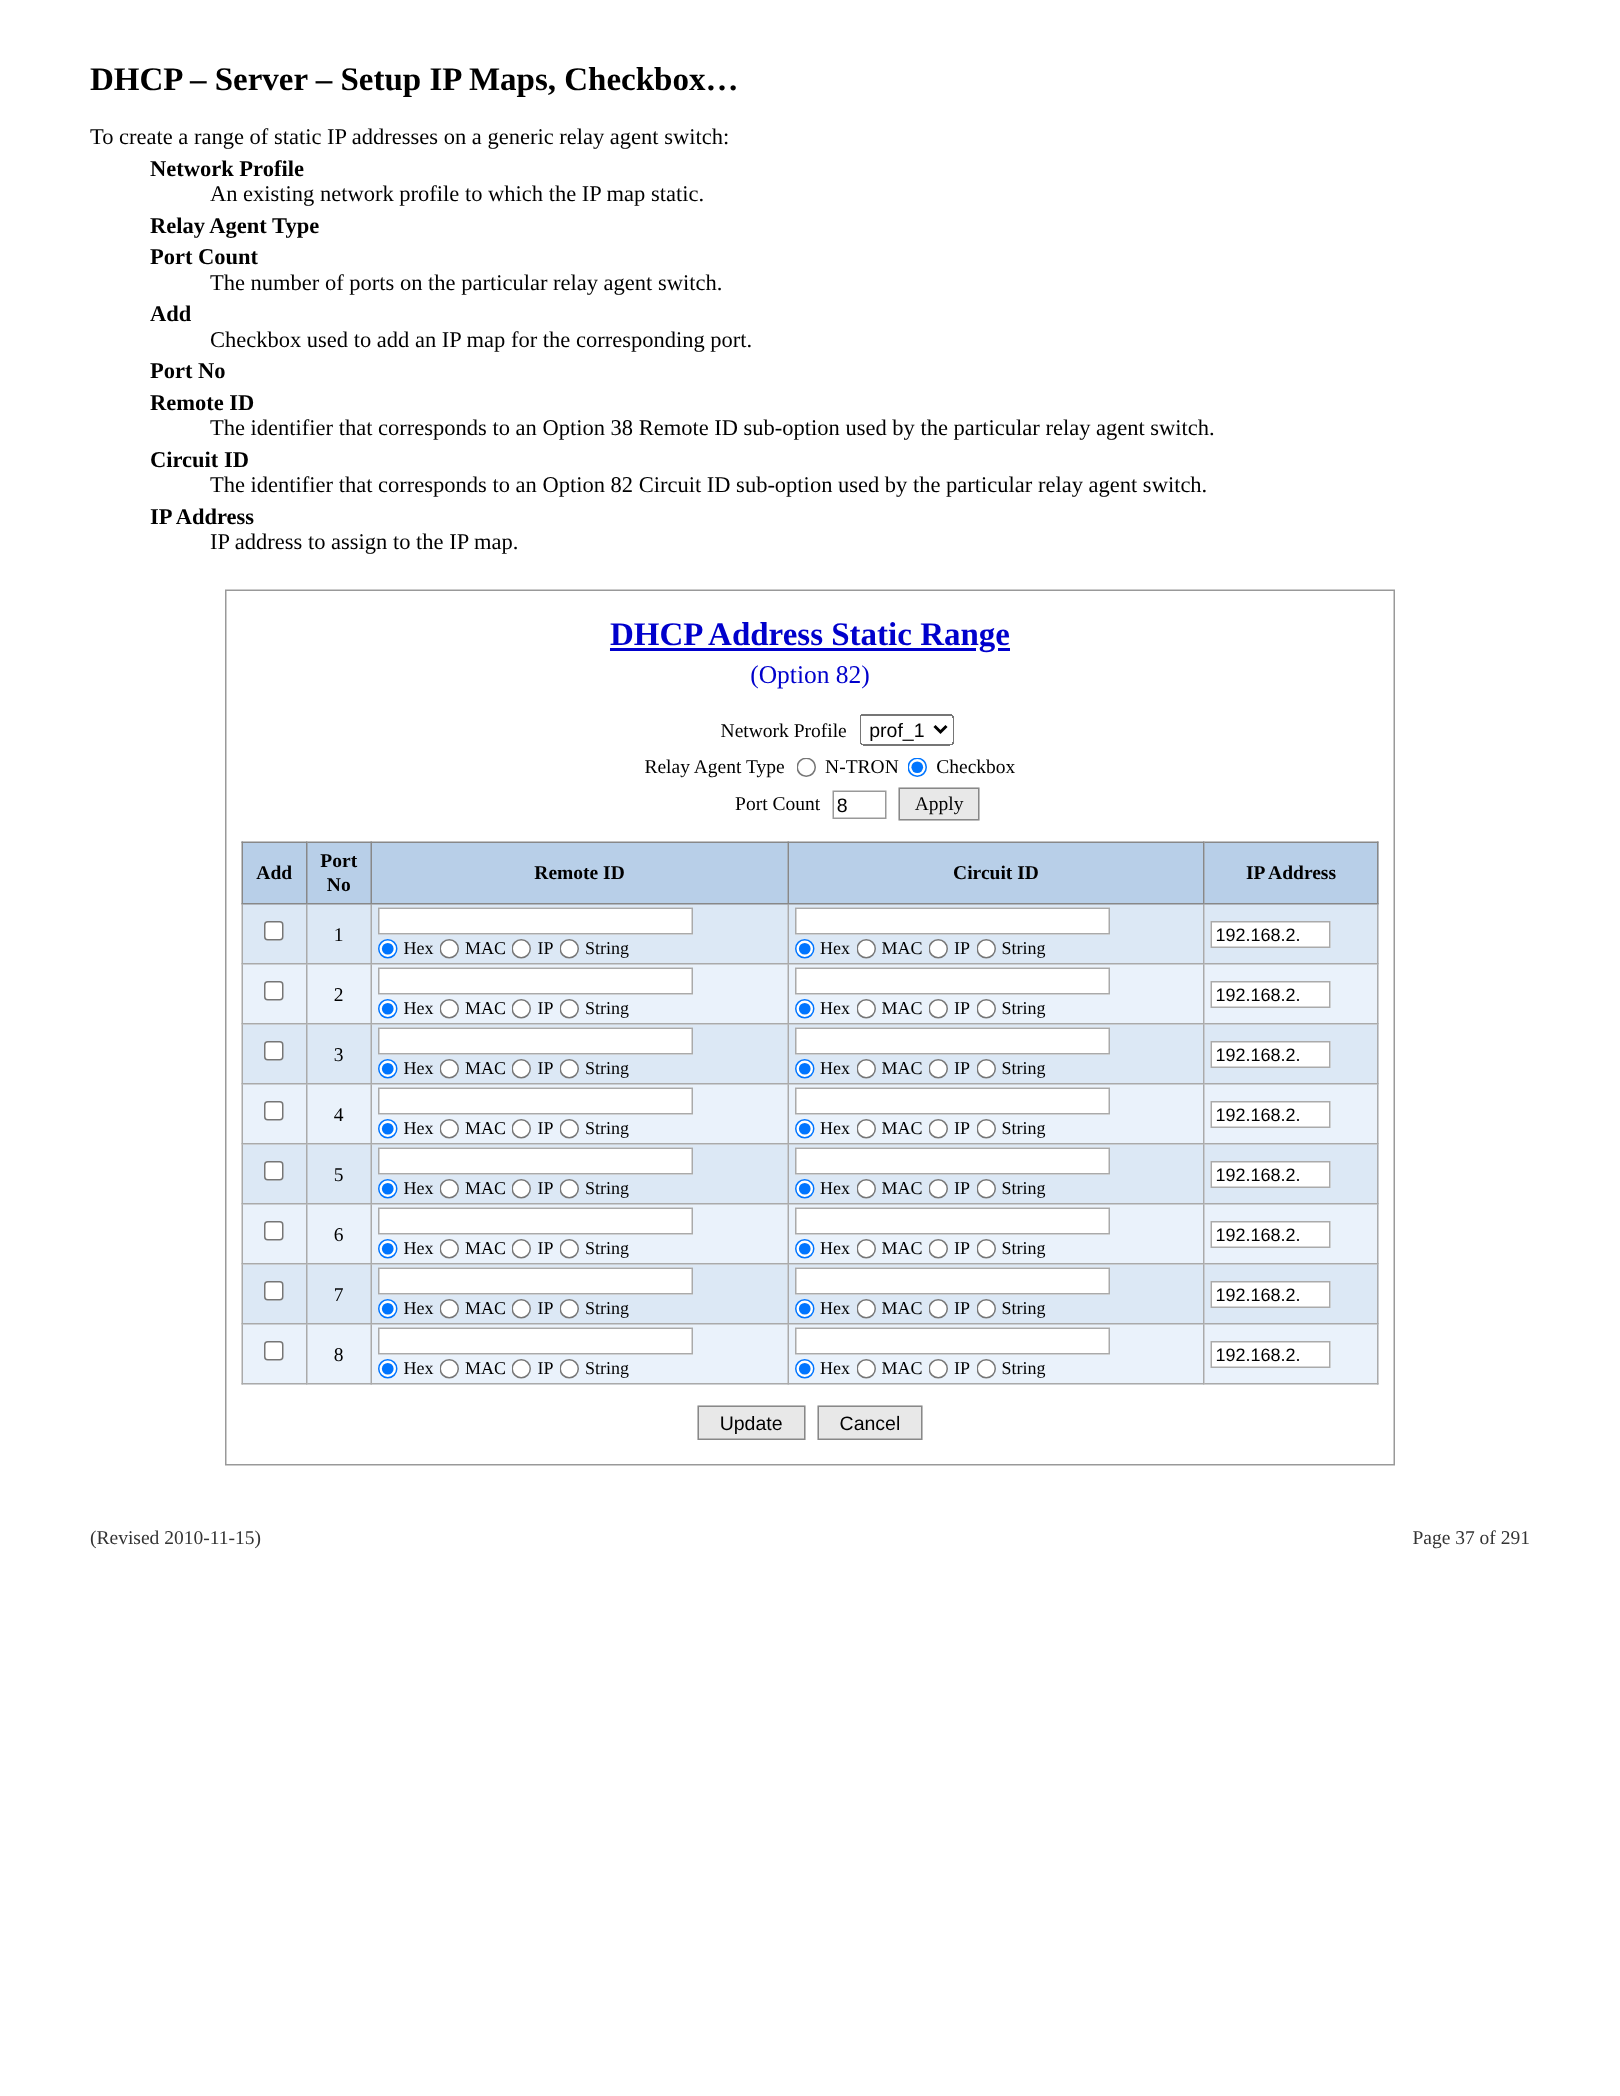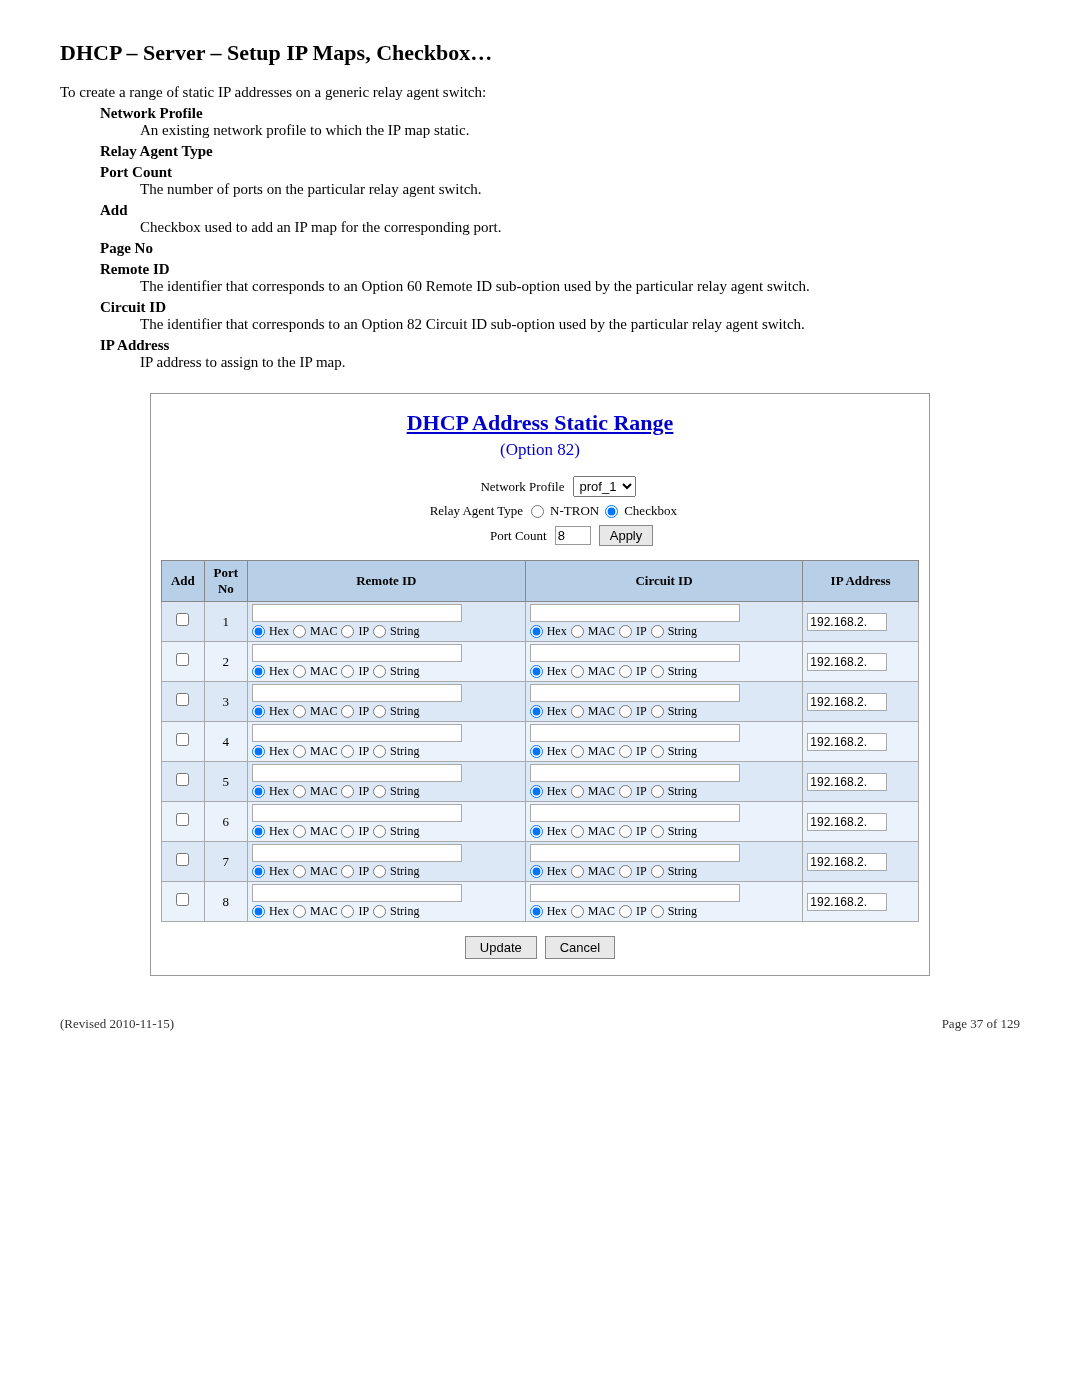--- a/index.html
+++ b/index.html
@@ -88,20 +88,21 @@
       font-size: 13px;
       padding: 1px 2px;
       border: 1px solid #999;
     }
     .apply-btn {
       font-size: 13px;
       padding: 2px 10px;
       background: #e8e8e8;
       border: 1px solid #888;
       cursor: pointer;
+      font-family: Liberation Serif, serif;
     }
 
     
     .data-table {
       width: 100%;
       border-collapse: collapse;
       font-size: 13px;
       margin-top: 6px;
     }
     .data-table th {
@@ -197,22 +198,22 @@
 
 <h1 class="page-title">DHCP – Server – Setup IP Maps, Checkbox…</h1>
 
 <p class="intro-text">To create a range of static IP addresses on a generic relay agent switch:</p>
 
 <div id="field-sections">
     <div class="field-section"><span class="field-name">Network Profile</span><div class="field-desc">An existing network profile to which the IP map static.</div></div>
     <div class="field-section"><span class="field-name">Relay Agent Type</span></div>
     <div class="field-section"><span class="field-name">Port Count</span><div class="field-desc">The number of ports on the particular relay agent switch.</div></div>
     <div class="field-section"><span class="field-name">Add</span><div class="field-desc">Checkbox used to add an IP map for the corresponding port.</div></div>
-    <div class="field-section"><span class="field-name">Page No</span></div>
-    <div class="field-section"><span class="field-name">Remote ID</span><div class="field-desc">The identifier that corresponds to an Option 60 Remote ID sub-option used by the particular relay agent switch.</div></div>
+    <div class="field-section"><span class="field-name">Port No</span></div>
+    <div class="field-section"><span class="field-name">Remote ID</span><div class="field-desc">The identifier that corresponds to an Option 38 Remote ID sub-option used by the particular relay agent switch.</div></div>
     <div class="field-section"><span class="field-name">Circuit ID</span><div class="field-desc">The identifier that corresponds to an Option 82 Circuit ID sub-option used by the particular relay agent switch.</div></div>
     <div class="field-section"><span class="field-name">IP Address</span><div class="field-desc">IP address to assign to the IP map.</div></div>
   </div>
 
 <div class="form-container">
   <div class="form-title">DHCP Address Static Range</div>
   <div class="form-subtitle">(Option 82)</div>
 
   <div class="form-fields">
 
@@ -536,14 +537,14 @@
   </table>
 
   <div class="bottom-btns">
     <button class="bottom-btn">Update</button>
     <button class="bottom-btn">Cancel</button>
   </div>
 </div>
 
 <div class="footer">
   <span>(Revised 2010-11-15)</span>
-  <span>Page 37 of 129</span>
+  <span>Page 37 of 291</span>
 </div>
 
 </body></html>

